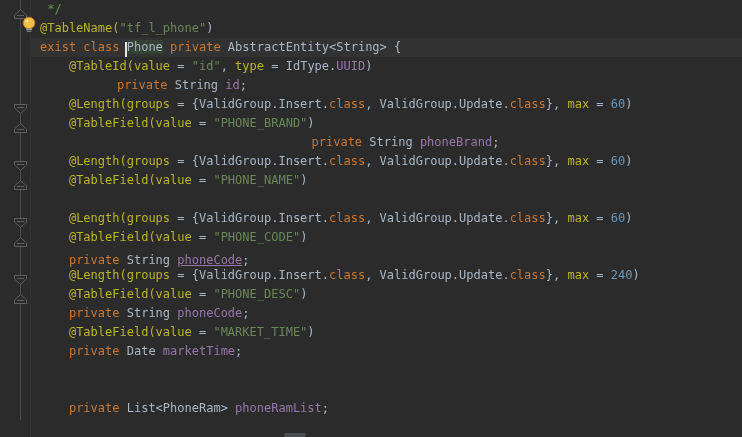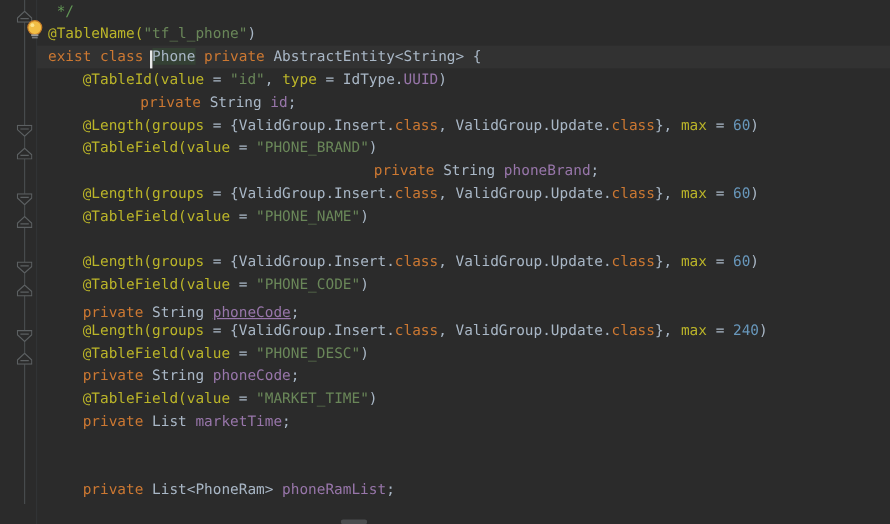--- a/index.html
+++ b/index.html
@@ -45,21 +45,21 @@
       <div class="line" style="top: 133px; text-align: center;"><span class="s-plain">    </span><span class="s-keyword">private</span><span class="s-plain"> String </span><span class="s-field">phoneBrand</span><span class="s-plain">;</span></div>
       <div class="line" style="top: 152px;"><span class="s-plain">    </span><span class="s-annotation">@Length(</span><span class="s-annotation">groups</span><span class="s-plain"> = {ValidGroup.Insert.</span><span class="s-keyword">class</span><span class="s-plain">, ValidGroup.Update.</span><span class="s-keyword">class</span><span class="s-plain">}, </span><span class="s-annotation">max</span><span class="s-plain"> = </span><span class="s-number">60</span><span class="s-plain">)</span></div>
       <div class="line" style="top: 171px;"><span class="s-plain">    </span><span class="s-annotation">@TableField(</span><span class="s-annotation">value</span><span class="s-plain"> = </span><span class="s-string">"PHONE_NAME"</span><span class="s-plain">)</span></div>
       <div class="line" style="top: 209px;"><span class="s-plain">    </span><span class="s-annotation">@Length(</span><span class="s-annotation">groups</span><span class="s-plain"> = {ValidGroup.Insert.</span><span class="s-keyword">class</span><span class="s-plain">, ValidGroup.Update.</span><span class="s-keyword">class</span><span class="s-plain">}, </span><span class="s-annotation">max</span><span class="s-plain"> = </span><span class="s-number">60</span><span class="s-plain">)</span></div>
       <div class="line" style="top: 228px;"><span class="s-plain">    </span><span class="s-annotation">@TableField(</span><span class="s-annotation">value</span><span class="s-plain"> = </span><span class="s-string">"PHONE_CODE"</span><span class="s-plain">)</span></div>
       <div class="line" style="top: 239px; margin-top: 12px;"><span class="s-plain">    </span><span class="s-keyword">private</span><span class="s-plain"> String </span><span class="s-field u">phoneCode</span><span class="s-plain">;</span></div>
       <div class="line" style="top: 266px;"><span class="s-plain">    </span><span class="s-annotation">@Length(</span><span class="s-annotation">groups</span><span class="s-plain"> = {ValidGroup.Insert.</span><span class="s-keyword">class</span><span class="s-plain">, ValidGroup.Update.</span><span class="s-keyword">class</span><span class="s-plain">}, </span><span class="s-annotation">max</span><span class="s-plain"> = </span><span class="s-number">240</span><span class="s-plain">)</span></div>
       <div class="line" style="top: 285px;"><span class="s-plain">    </span><span class="s-annotation">@TableField(</span><span class="s-annotation">value</span><span class="s-plain"> = </span><span class="s-string">"PHONE_DESC"</span><span class="s-plain">)</span></div>
       <div class="line" style="top: 304px;"><span class="s-plain">    </span><span class="s-keyword">private</span><span class="s-plain"> String </span><span class="s-field">phoneCode</span><span class="s-plain">;</span></div>
       <div class="line" style="top: 323px;"><span class="s-plain">    </span><span class="s-annotation">@TableField(</span><span class="s-annotation">value</span><span class="s-plain"> = </span><span class="s-string">"MARKET_TIME"</span><span class="s-plain">)</span></div>
-      <div class="line" style="top: 342px;"><span class="s-plain">    </span><span class="s-keyword">private</span><span class="s-plain"> List </span><span class="s-field">marketTime</span><span class="s-plain">;</span></div>
+      <div class="line" style="top: 342px;"><span class="s-plain">    </span><span class="s-keyword">private</span><span class="s-plain"> Date </span><span class="s-field">marketTime</span><span class="s-plain">;</span></div>
       <div class="line" style="top: 361px;"></div>
       <div class="line" style="top: 399px;"><span class="s-plain">    </span><span class="s-keyword">private</span><span class="s-plain"> List&lt;PhoneRam&gt; </span><span class="s-field">phoneRamList</span><span class="s-plain">;</span></div>
       <div class="line" style="top: 418px;"></div>
     </div>
   <div class="gutter">
       <div class="marker" style="top: 4px;"><svg width="13" height="10" viewBox="0 0 13 10">
           <polygon points="0.5,9.5 12.5,9.5 12.5,6 6.5,0.5 0.5,6" fill="#2B2B2B" stroke="#5C6062" stroke-width="1"></polygon>
           <line x1="3" y1="6.5" x2="10" y2="6.5" stroke="#5C6062" stroke-width="1"></line>
         </svg></div>
       <div class="marker" style="top: 99px;"><svg width="13" height="10" viewBox="0 0 13 10">

